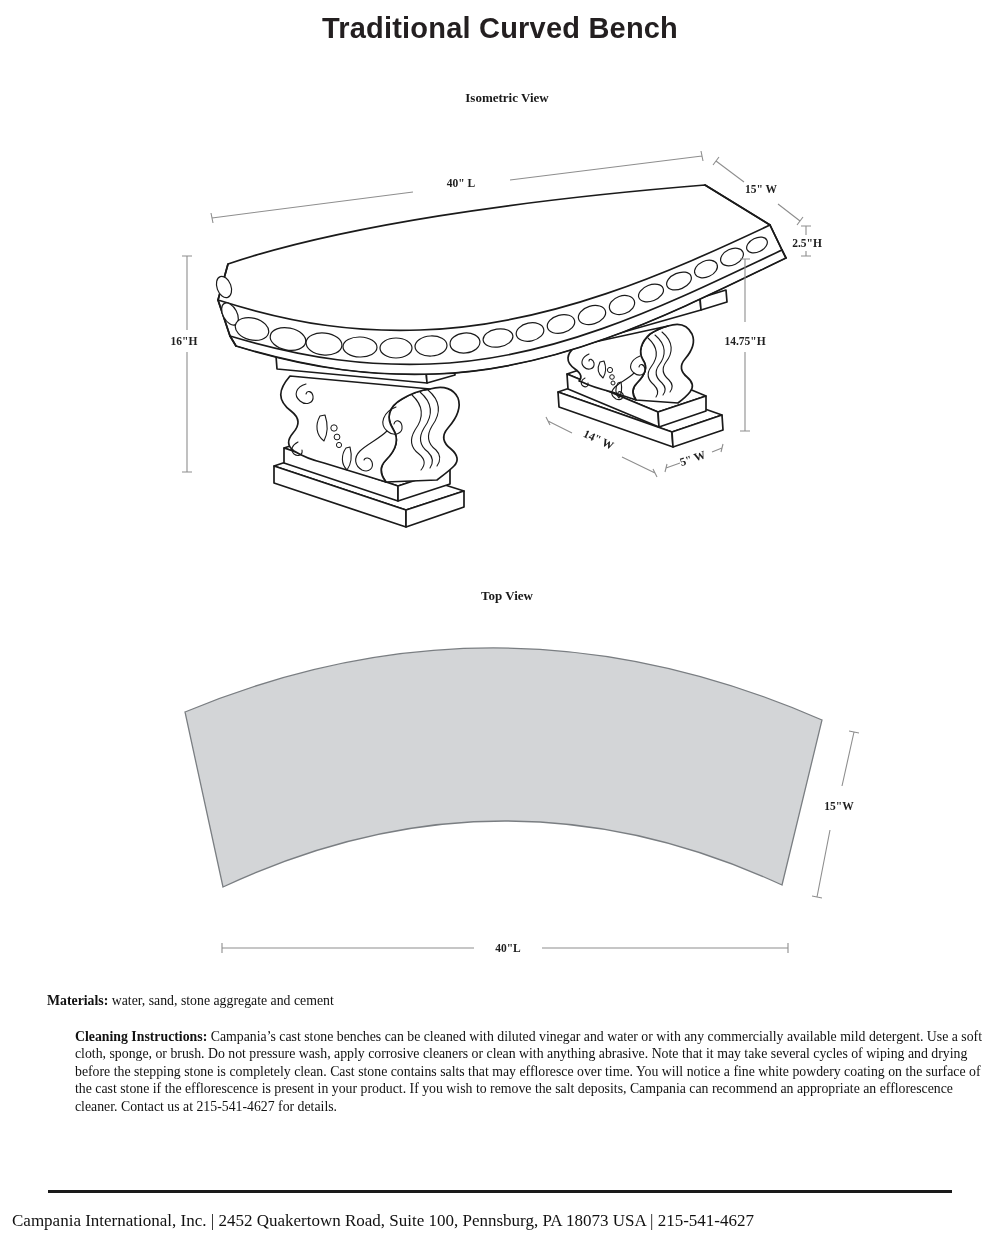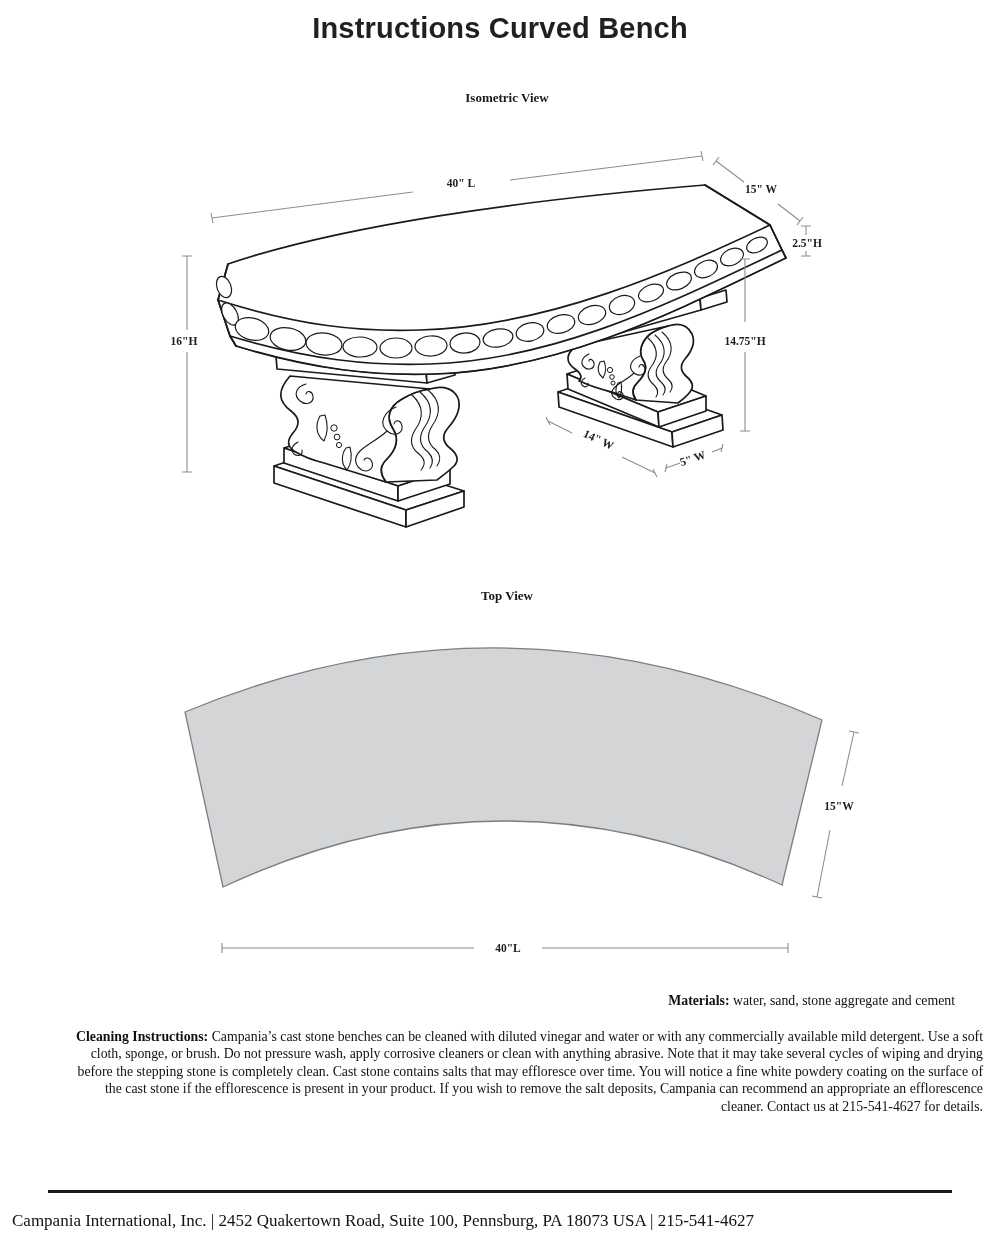--- a/index.html
+++ b/index.html
@@ -15,36 +15,36 @@
   .svg-iso{position:absolute;top:140px;left:0;}
   .svg-top{position:absolute;top:620px;left:0;}
   svg text{font-family:"Liberation Serif",serif;font-size:11.5px;font-weight:600;fill:#1f1f1f;}
   .bench-line{stroke:#1a1a1a;stroke-width:1.7;fill:none;stroke-linecap:round;stroke-linejoin:round;}
   .bench-face{stroke:#1a1a1a;stroke-width:1.7;fill:#ffffff;stroke-linejoin:round;}
   .detail{stroke:#1a1a1a;stroke-width:1.1;fill:none;stroke-linecap:round;stroke-linejoin:round;}
   .oval{stroke:#1a1a1a;stroke-width:1.2;fill:#ffffff;}
   .bead{stroke:#1a1a1a;stroke-width:1;fill:#ffffff;}
   .dim{stroke:#8e8e8e;stroke-width:1.1;fill:none;stroke-linecap:butt;}
   .body-text{position:absolute;left:47px;width:908px;font-size:13.8px;line-height:17.4px;margin:0;
-             text-align:right;color:#111;}
+             text-align:left;color:#111;}
   .materials{top:992px;}
   .cleaning{top:1028px;margin-left:28px;}
   .footer-rule{position:absolute;top:1190px;left:48px;width:904px;height:3px;background:#1a1a1a;}
   .footer-line{position:absolute;left:0;width:100%;text-align:left;margin:12px;font-size:17px;color:#111;}
   .footer-1{top:1199px;}
   .footer-2{top:1217px;}
   .footer-2 a{color:#2e6fbe;text-decoration:underline;cursor:pointer;}
   b{font-weight:bold;}
 </style>
 </head>
 <body>
 
 <div class="page">
 
-  <h1 class="page-title">Instructions Curved Bench</h1>
+  <h1 class="page-title">Traditional Curved Bench</h1>
 
   <h2 class="section-heading heading-iso">Isometric View</h2>
 
   <svg class="svg-iso" width="1000" height="395" viewBox="0 0 1000 395">
 
     <g>
 
       <path class="bench-face" d="M 274,326 L 328,308 L 464,351 L 406,370 Z"></path>
       <path class="bench-face" d="M 274,326 L 406,370 L 406,387 L 274,343 Z"></path>
       <path class="bench-face" d="M 406,370 L 464,351 L 464,367 L 406,387 Z"></path>

